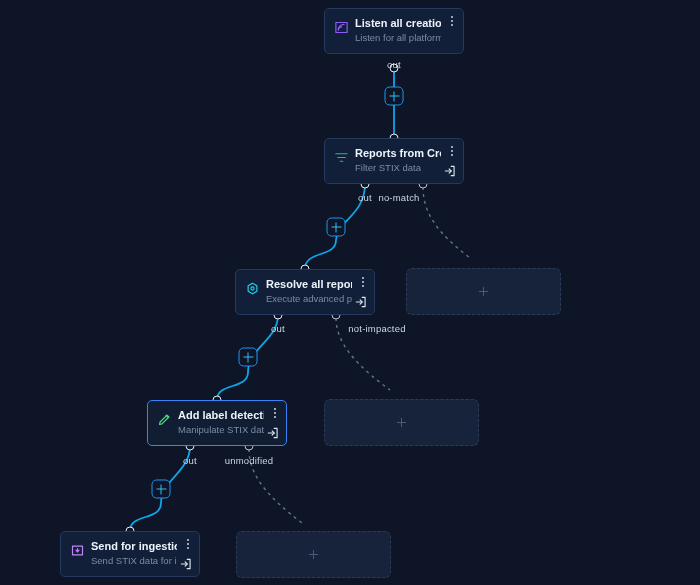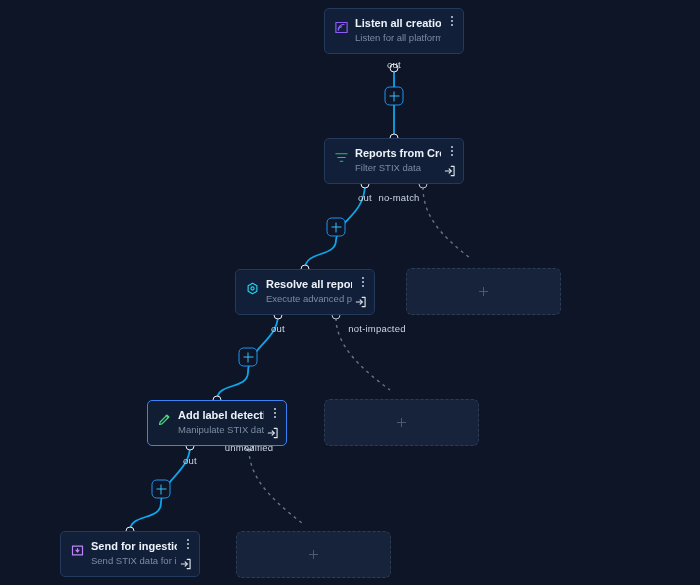--- a/index.html
+++ b/index.html
@@ -212,21 +212,21 @@
       <div class="port active" style="left: 130px; top: 531px;"></div>
     </div>
 
   <div id="label-container">
       <div class="edge-label" style="left: 394px; top: 59px;">out</div>
       <div class="edge-label" style="left: 365px; top: 192px;">out</div>
       <div class="edge-label" style="left: 399px; top: 192px;">no-match</div>
       <div class="edge-label" style="left: 278px; top: 323px;">out</div>
       <div class="edge-label" style="left: 336px; top: 323px; margin-left: 41px;">not-impacted</div>
       <div class="edge-label" style="left: 190px; top: 455px;">out</div>
-      <div class="edge-label" style="left: 249px; top: 442px;">unmodified</div>
+      <div class="edge-label" style="left: 249px; top: 455px;">unmodified</div>
     </div>
 
   <div id="node-container">
       <div class="node" style="left: 324px; top: 8px;">
         <div class="node-icon"><svg viewBox="0 0 24 24" width="15" height="15" fill="none" stroke="#8b5cf6" stroke-width="1.9" stroke-linecap="round" stroke-linejoin="round">
             <path d="M3 4h18v16H3z"></path>
             <path d="M7 16a5 5 0 0 1 5-5"></path>
             <path d="M7 16a9 9 0 0 1 9-9"></path>
           </svg></div>
         <div class="node-title">Listen all creation ev...</div>

